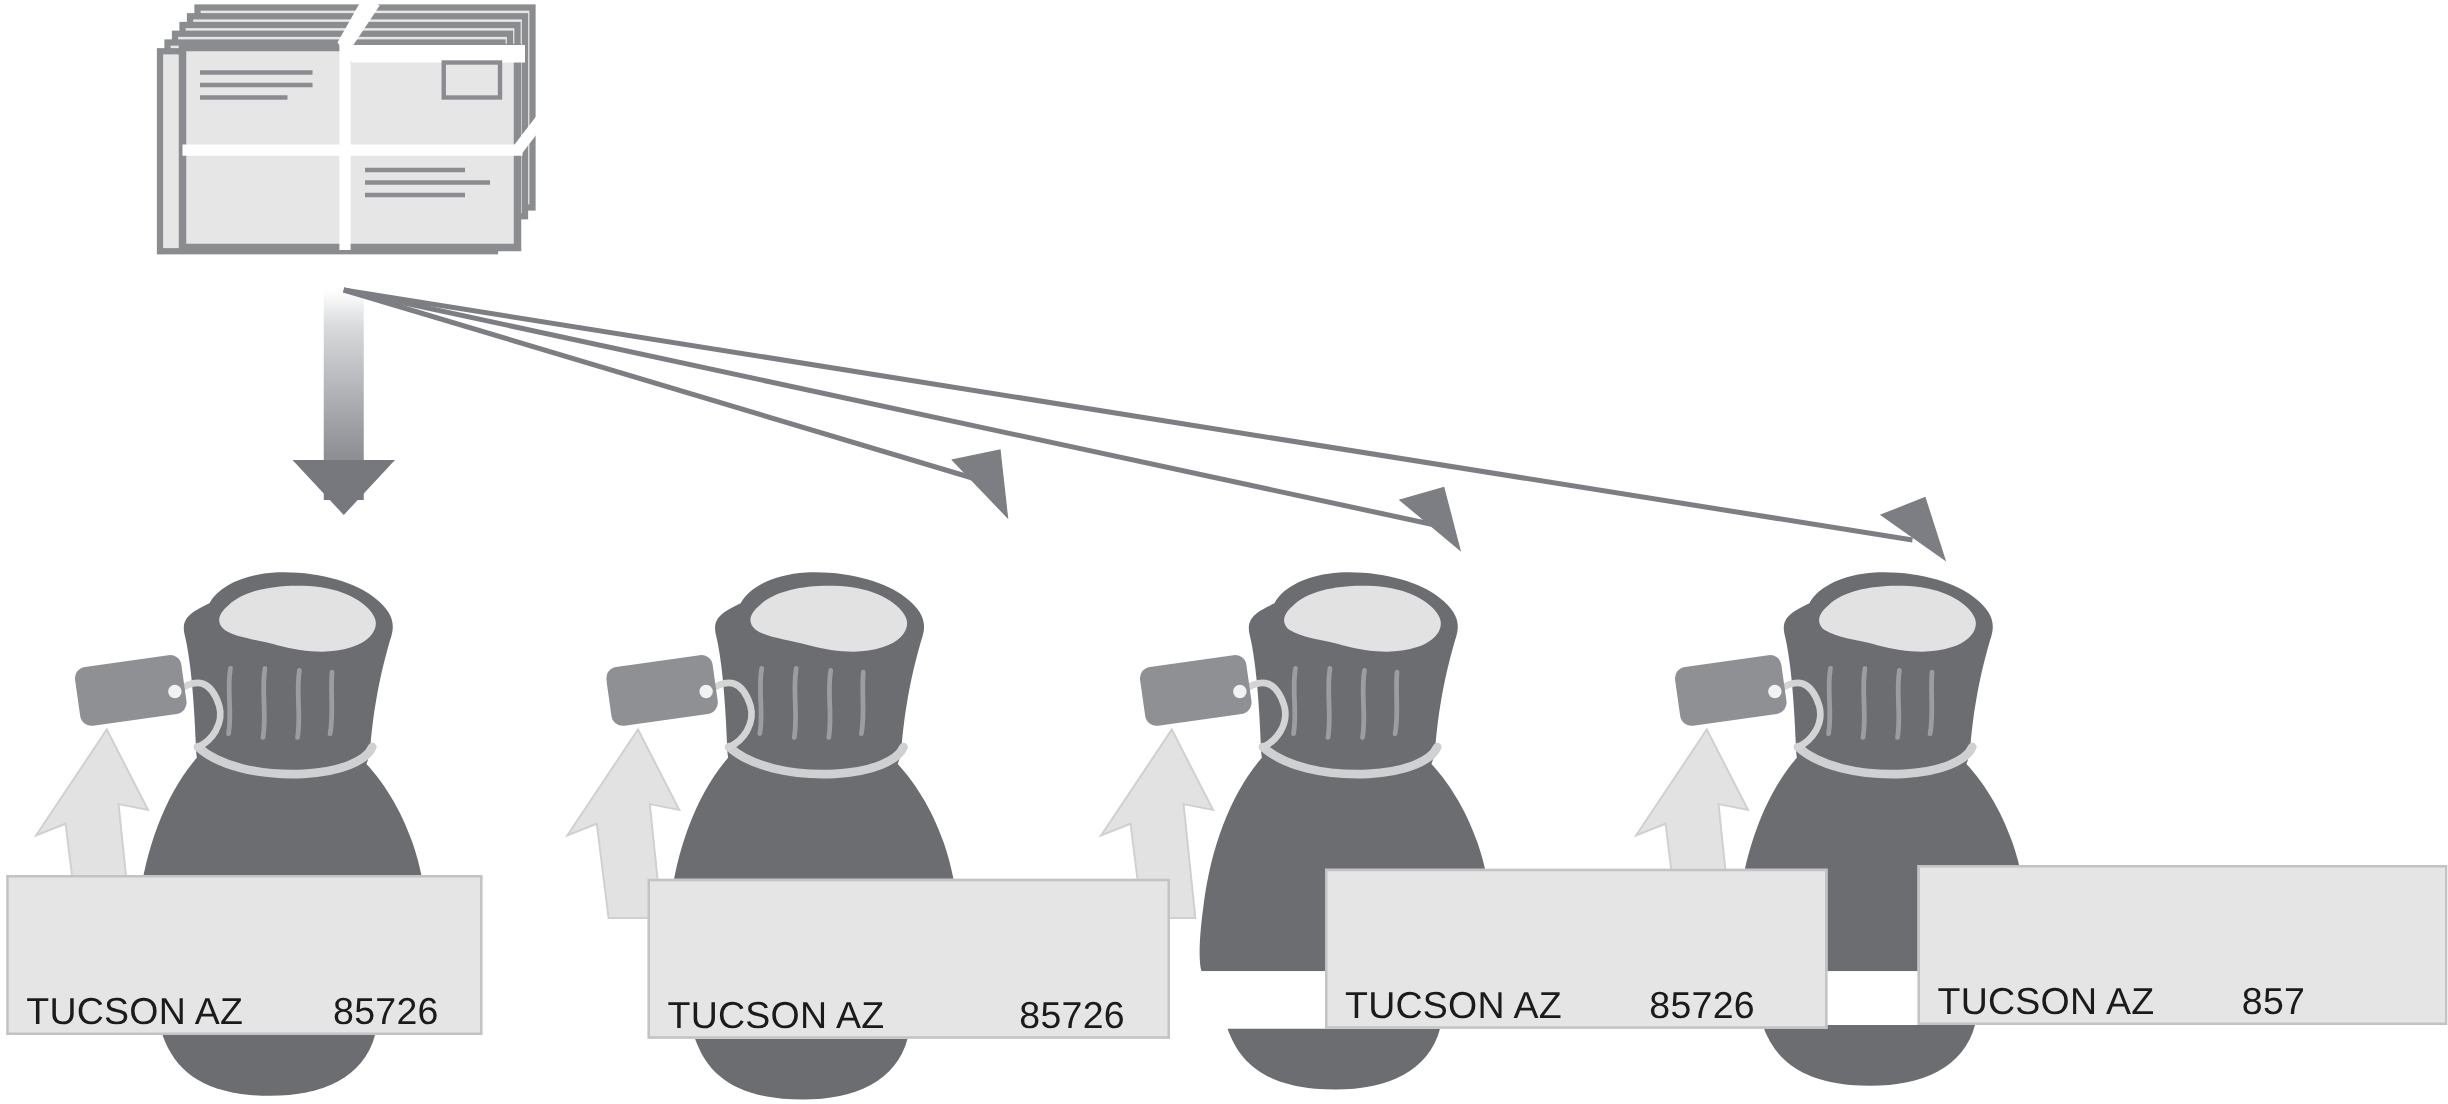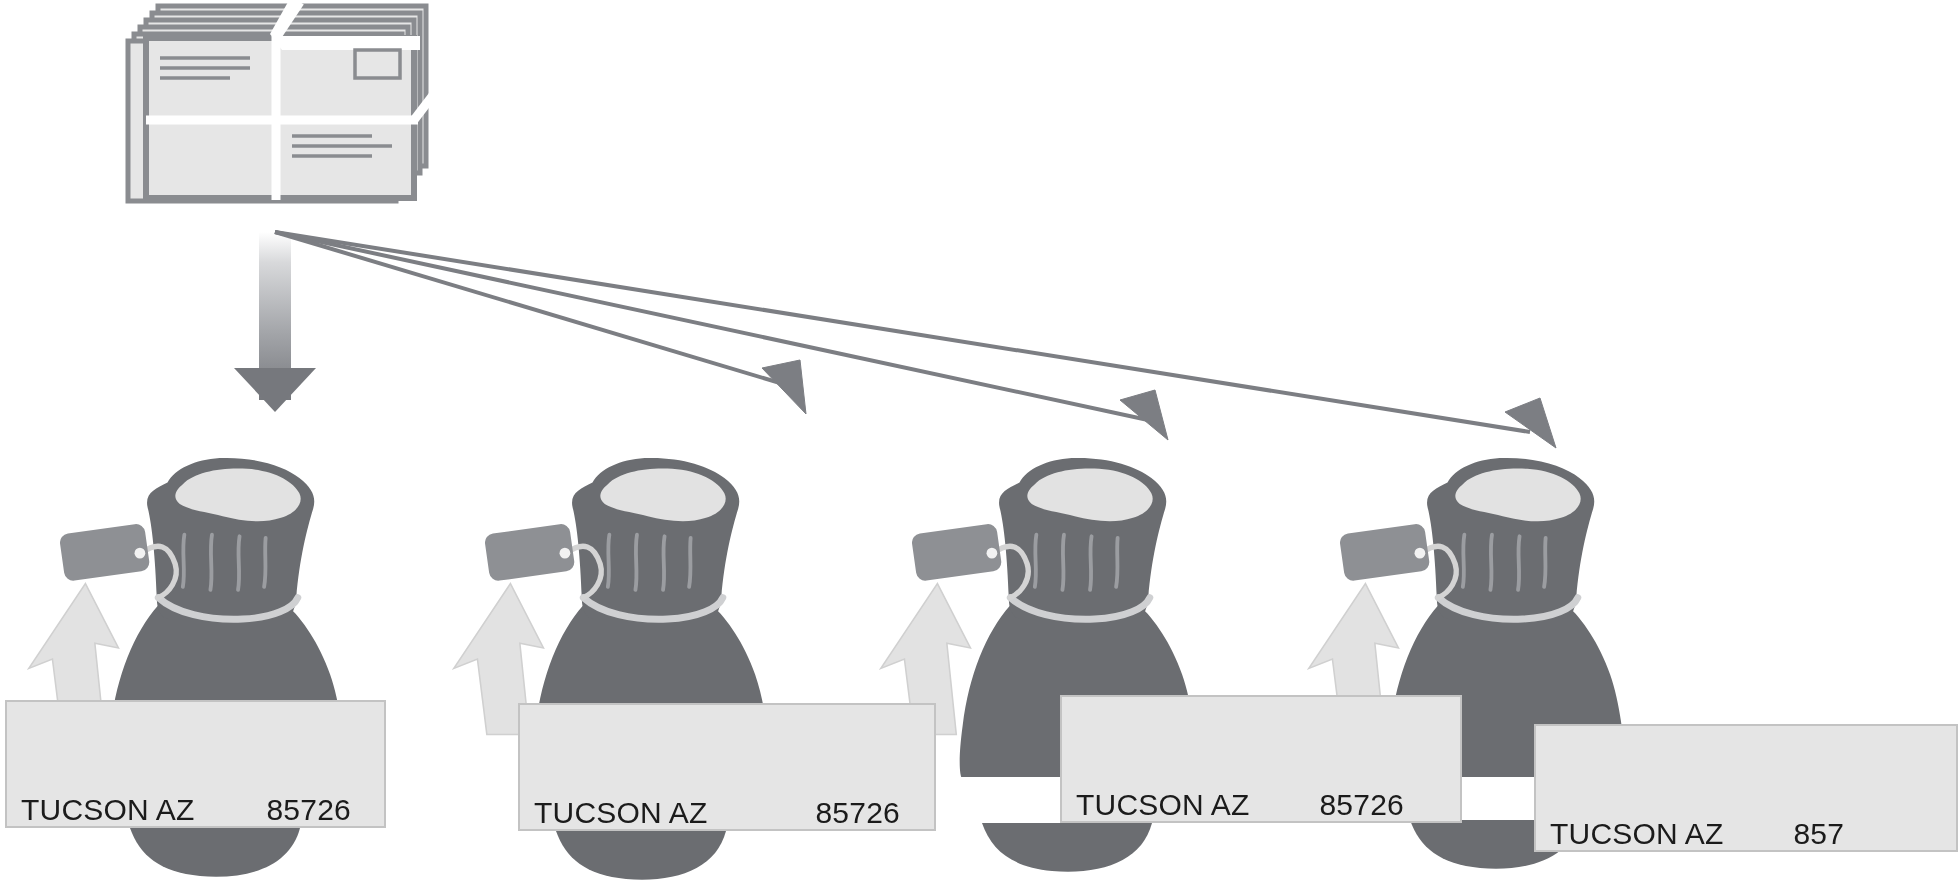--- a/index.html
+++ b/index.html
@@ -208,19 +208,19 @@
     
     
   </div>
 
   <div class="label-box" style="left:1060px; top:695px; width:402px; height:128px;">
     <span class="label-line"><span>TUCSON AZ</span><span style="display:inline-block;width:70px"></span><span>85726</span></span>
     
     
   </div>
 
-  <div class="label-box" style="left:1534px; top:724px; width:424px; height:128px;">
+  <div class="label-box" style="left:1534px; top:692px; width:424px; height:128px;">
     <span class="label-line"><span>TUCSON AZ</span><span style="display:inline-block;width:70px"></span><span>857</span></span>
     
     
   </div>
 
 </div>
 
 </body></html>

